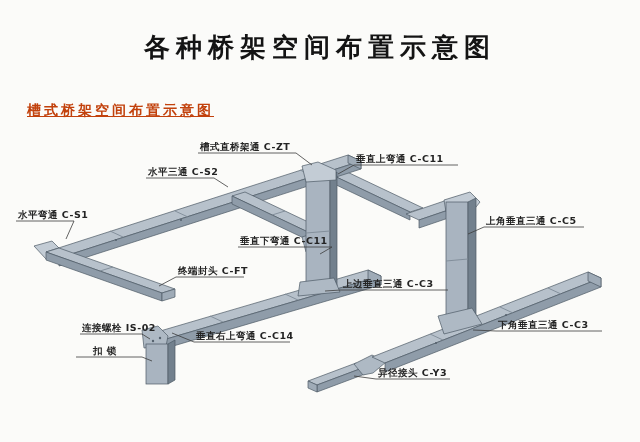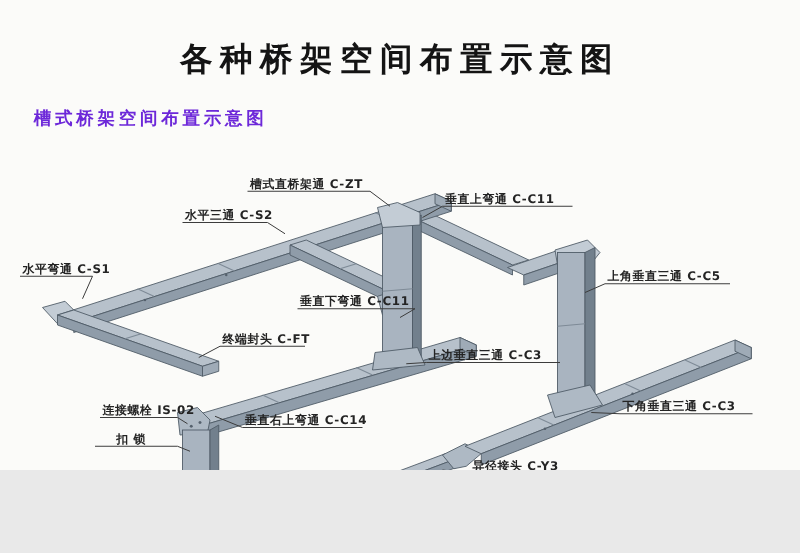--- a/index.html
+++ b/index.html
@@ -1,26 +1,26 @@
 <!DOCTYPE html>
 <html><head>
 <meta charset="utf-8">
 <style>
   html,body{margin:0;padding:0;background:#e9e9e9;}
   .page{
-    position:relative;width:640px;height:376px;background:#fbfbf9;
+    position:relative;width:640px;height:442px;background:#fbfbf9;
     font-family:"DejaVu Sans","Liberation Sans",sans-serif;overflow:hidden;
   }
   .title{
     position:absolute;top:30px;left:0;width:100%;text-align:center;
     font-size:26px;font-weight:bold;color:#141414;letter-spacing:6px;white-space:nowrap;
   }
   .subtitle{
-    position:absolute;top:86px;left:27px;
-    font-size:14px;font-weight:bold;color:#6d28d9;letter-spacing:3px;white-space:nowrap;
+    position:absolute;top:102px;left:27px;
+    font-size:14px;font-weight:bold;color:#c2410c;letter-spacing:3px;white-space:nowrap;text-decoration:underline;
   }
   svg{position:absolute;top:0;left:0;}
   .top{fill:#b7c1cb;stroke:#4e5a66;stroke-width:.7;}
   .topl{fill:#c3ccd5;stroke:#4e5a66;stroke-width:.7;}
   .side{fill:#8f9ca9;stroke:#4e5a66;stroke-width:.7;}
   .dark{fill:#72808d;stroke:#4e5a66;stroke-width:.7;}
   .endf{fill:#9fabb7;stroke:#4e5a66;stroke-width:.7;}
   .vert{fill:#a9b4c0;stroke:#4e5a66;stroke-width:.7;}
   .elb{fill:#aeb9c4;stroke:#4e5a66;stroke-width:.7;}
   .joint{stroke:#7e8a96;stroke-width:.9;fill:none;}

